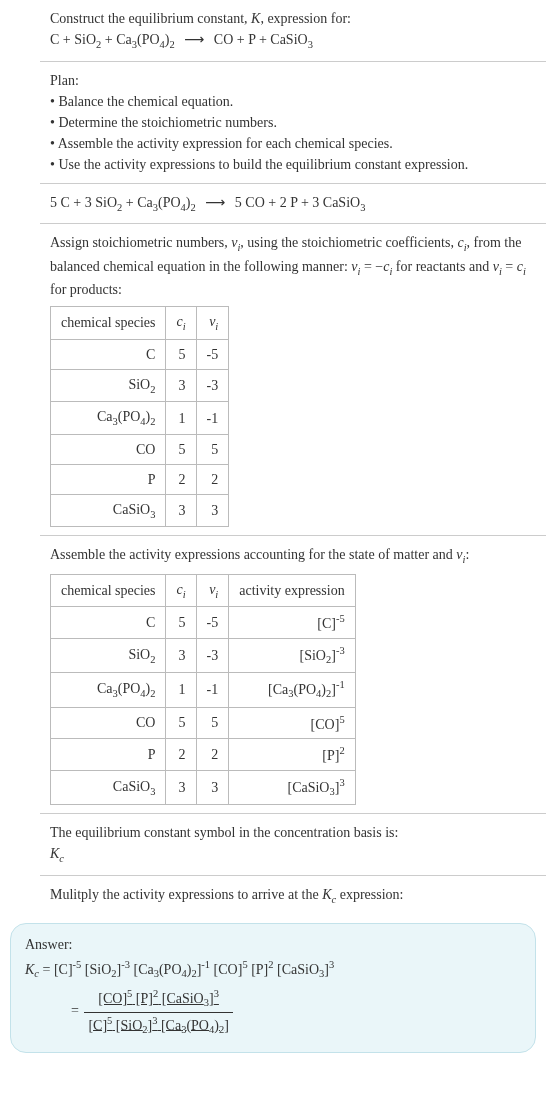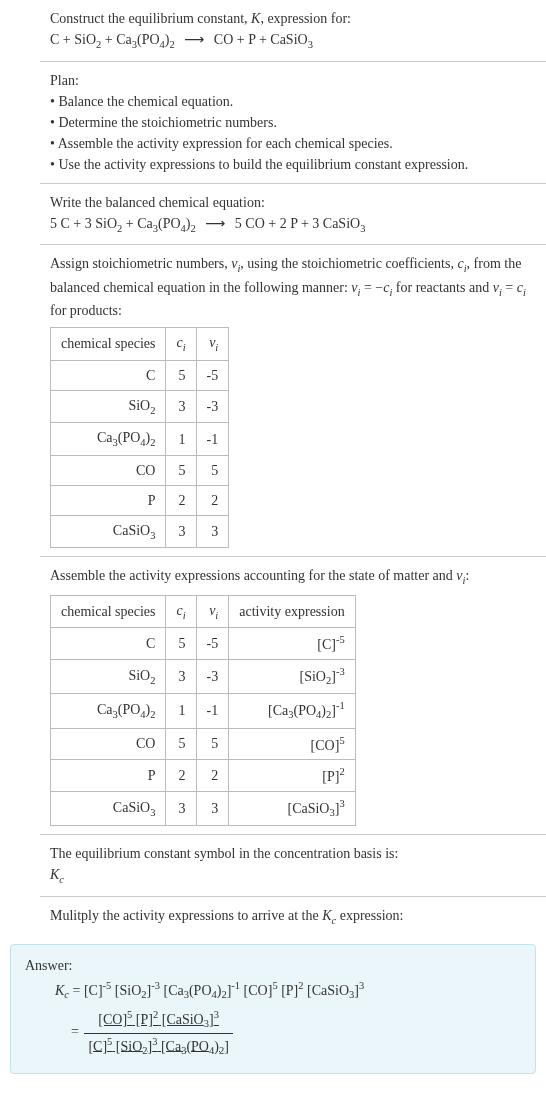--- a/index.html
+++ b/index.html
@@ -31,21 +31,21 @@
     padding: 4px 10px;
     text-align: right;
     font-weight: normal;
     font-family: Georgia, serif;
   }
   table.data th { background: #fff; }
   .ital { font-style: italic; }
   .answer-box {
     background: #eaf6f9;
     border: 1px solid #c3e2ea;
-    border-radius: 4px;
+    border-radius: 16px;
     padding: 10px 14px;
     margin: 8px 10px 12px 10px;
   }
   .frac {
     display: inline-block;
     vertical-align: middle;
     text-align: center;
     margin: 4px 2px;
     text-decoration: underline;
   }
@@ -73,21 +73,20 @@
   <div>Plan:</div>
   <ul class="plan-list">
     <li>Balance the chemical equation.</li>
     <li>Determine the stoichiometric numbers.</li>
     <li>Assemble the activity expression for each chemical species.</li>
     <li>Use the activity expressions to build the equilibrium constant expression.</li>
   </ul>
 </div>
 
 <div class="section">
-  <div>Write the balanced chemical equation:</div>
   <div class="eq-line">
     <span>5 C + 3 SiO</span><span class="sub">2</span><span> + Ca</span><span class="sub">3</span><span>(PO</span><span class="sub">4</span><span>)</span><span class="sub">2</span>
     <span class="arrow">⟶</span>
     <span>5 CO + 2 P + 3 CaSiO</span><span class="sub">3</span>
   </div>
 </div>
 
 <div class="section">
   <div>
     <span>Assign stoichiometric numbers, </span><span class="ital">ν</span><span class="sub ital">i</span><span>, using the stoichiometric coefficients, </span><span class="ital">c</span><span class="sub ital">i</span><span>, from the balanced chemical equation in the following manner: </span><span class="ital">ν</span><span class="sub ital">i</span><span> = −</span><span class="ital">c</span><span class="sub ital">i</span><span> for reactants and </span><span class="ital">ν</span><span class="sub ital">i</span><span> = </span><span class="ital">c</span><span class="sub ital">i</span><span> for products:</span>
@@ -190,21 +189,21 @@
   <div><span class="ital">K</span><span class="sub ital">c</span></div>
 </div>
 
 <div class="section no-border">
   <span>Mulitply the activity expressions to arrive at the </span><span class="ital">K</span><span class="sub ital">c</span><span> expression:</span>
 </div>
 
 <div class="answer-box">
   <div>Answer:</div>
   <div class="small-gap"></div>
-  <div style="margin-left:30px;">
+  <div style="">
     <span class="ital">K</span><span class="sub ital">c</span><span> = </span><span>[C]</span><span class="sup">-5</span><span> [SiO</span><span class="sub">2</span><span>]</span><span class="sup">-3</span><span> [Ca</span><span class="sub">3</span><span>(PO</span><span class="sub">4</span><span>)</span><span class="sub">2</span><span>]</span><span class="sup">-1</span><span> [CO]</span><span class="sup">5</span><span> [P]</span><span class="sup">2</span><span> [CaSiO</span><span class="sub">3</span><span>]</span><span class="sup">3</span>
   </div>
   <div style="margin-left:46px;">
     <span>= </span>
     <span class="frac">
       <span class="num"><span>[CO]</span><span class="sup">5</span><span> [P]</span><span class="sup">2</span><span> [CaSiO</span><span class="sub">3</span><span>]</span><span class="sup">3</span></span>
       <span class="den"><span>[C]</span><span class="sup">5</span><span> [SiO</span><span class="sub">2</span><span>]</span><span class="sup">3</span><span> [Ca</span><span class="sub">3</span><span>(PO</span><span class="sub">4</span><span>)</span><span class="sub">2</span><span>]</span></span>
     </span>
   </div>
 </div>

